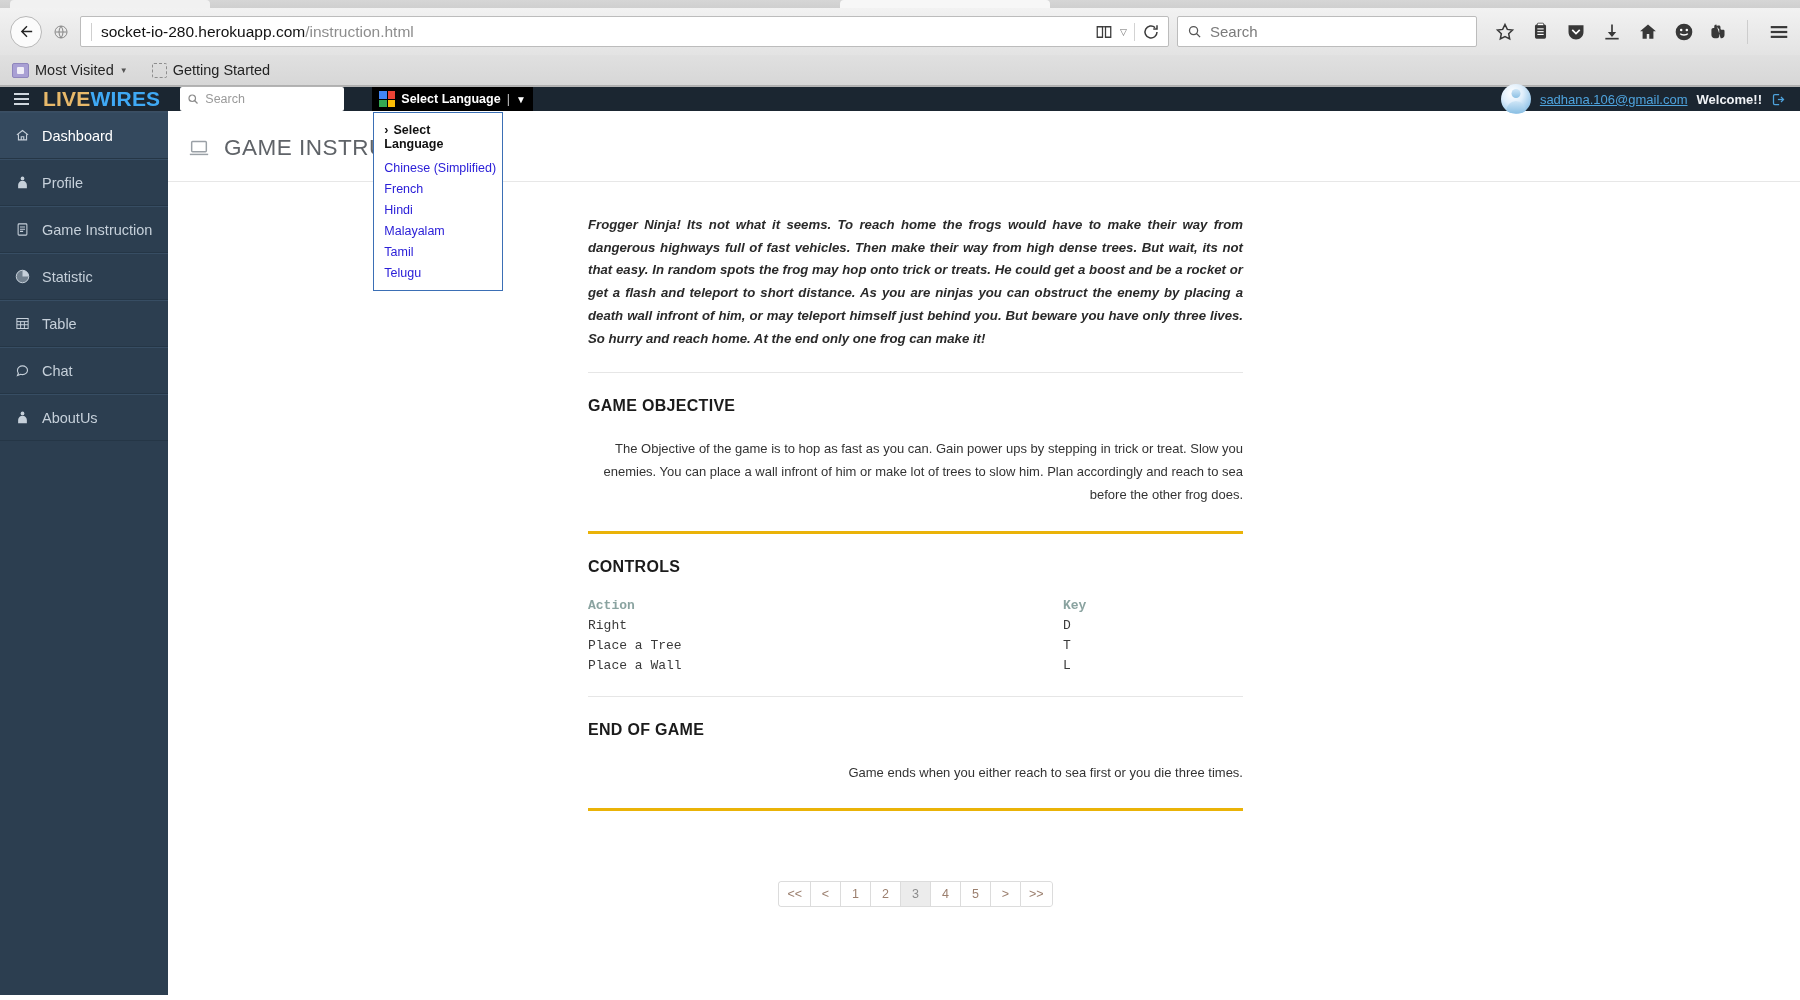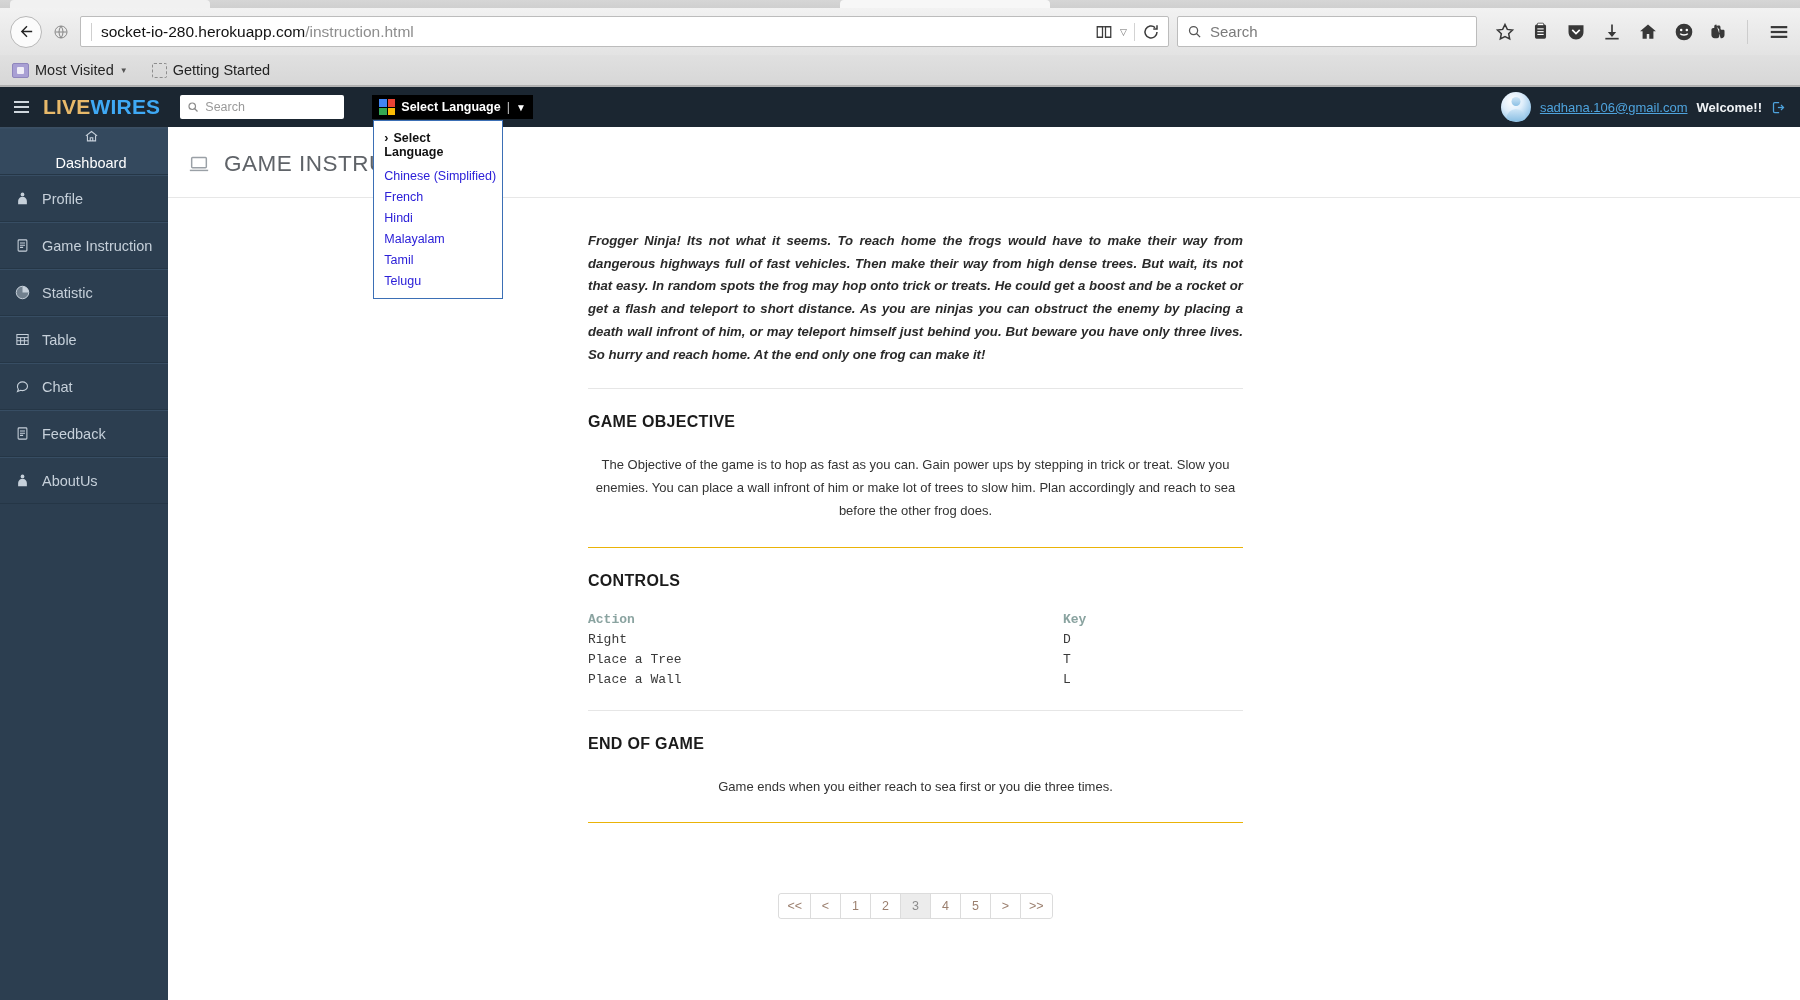--- a/index.html
+++ b/index.html
@@ -104,21 +104,21 @@
   }
 
   
   .app {
     position: relative;
     width: 1800px;
     height: 924px;
     background: #fff;
   }
   .app-header {
-    height: 40px;
+    height: 24px;
     background: #1b2631;
     display: flex;
     align-items: center;
     padding-left: 14px;
     position: relative;
     z-index: 5;
   }
   .burger { display: flex; flex-direction: column; gap: 3px; margin-right: 14px; }
   .burger i { display: block; width: 15px; height: 2px; background: #cfd6dd; }
   .brand { font-size: 21px; font-weight: bold; letter-spacing: .2px; }
@@ -216,21 +216,21 @@
   .side-item {
     height: 47px;
     display: flex; align-items: center; gap: 11px;
     padding-left: 14px;
     color: #c6d0da;
     font-size: 14.5px;
     border-bottom: 1px solid #253646;
     border-top: 1px solid #374d63;
     cursor: pointer;
   }
-  .side-item.active { background: #34495e; color: #ffffff; flex-direction: column; }
+  .side-item.active { background: #34495e; color: #ffffff; }
   .side-ico { width: 17px; display:flex; align-items:center; justify-content:center; color: #c6d0da; }
 
   .content {
     flex: 1;
     background: #ffffff;
     position: relative;
     overflow: hidden;
   }
   .page-title-row {
     display: flex; align-items: center; gap: 12px;
@@ -265,22 +265,22 @@
     color: #1b1b1b;
     letter-spacing: .3px;
     padding-top: 24px;
   }
   .sec-body {
     font-size: 13px;
     color: #333;
     line-height: 1.78;
     padding-top: 22px;
     padding-bottom: 24px;
-    border-bottom: 1px solid #eab308;
-    text-align: center;
+    border-bottom: 3px solid #eab308;
+    text-align: right;
   }
   .ctrl-table {
     width: 100%;
     border-collapse: collapse;
     margin-top: 22px;
     padding-bottom: 10px;
   }
   .ctrl-table th {
     text-align: left;
     font-size: 13px;
@@ -548,29 +548,20 @@
         </span>
         <span>Table</span>
       </div>
       <div class="side-item">
         <span class="side-ico">
           <svg viewBox="0 0 24 24" width="15" height="15" fill="none" stroke="currentColor" stroke-width="1.8">
               <path d="M20 11.5c0 4-3.8 7-8 7-1 0-2-.2-2.9-.5L4 20l1.4-3.6A6.6 6.6 0 014 11.5c0-4 3.8-7 8-7s8 3 8 7z"></path>
             </svg>
         </span>
         <span>Chat</span>
-      </div>
-      <div class="side-item">
-        <span class="side-ico">
-          <svg viewBox="0 0 24 24" width="15" height="15" fill="none" stroke="currentColor" stroke-width="1.7">
-              <rect x="5" y="3" width="14" height="18" rx="1.5"></rect>
-              <path d="M8 8h8M8 11.5h8M8 15h5"></path>
-            </svg>
-        </span>
-        <span>Feedback</span>
       </div>
       <div class="side-item">
         <span class="side-ico">
           <svg viewBox="0 0 24 24" width="15" height="15" fill="currentColor">
               <circle cx="12" cy="5.5" r="3"></circle>
               <path d="M5 21v-5a7 7 0 0114 0v5z"></path>
             </svg>
         </span>
         <span>AboutUs</span>
       </div>

